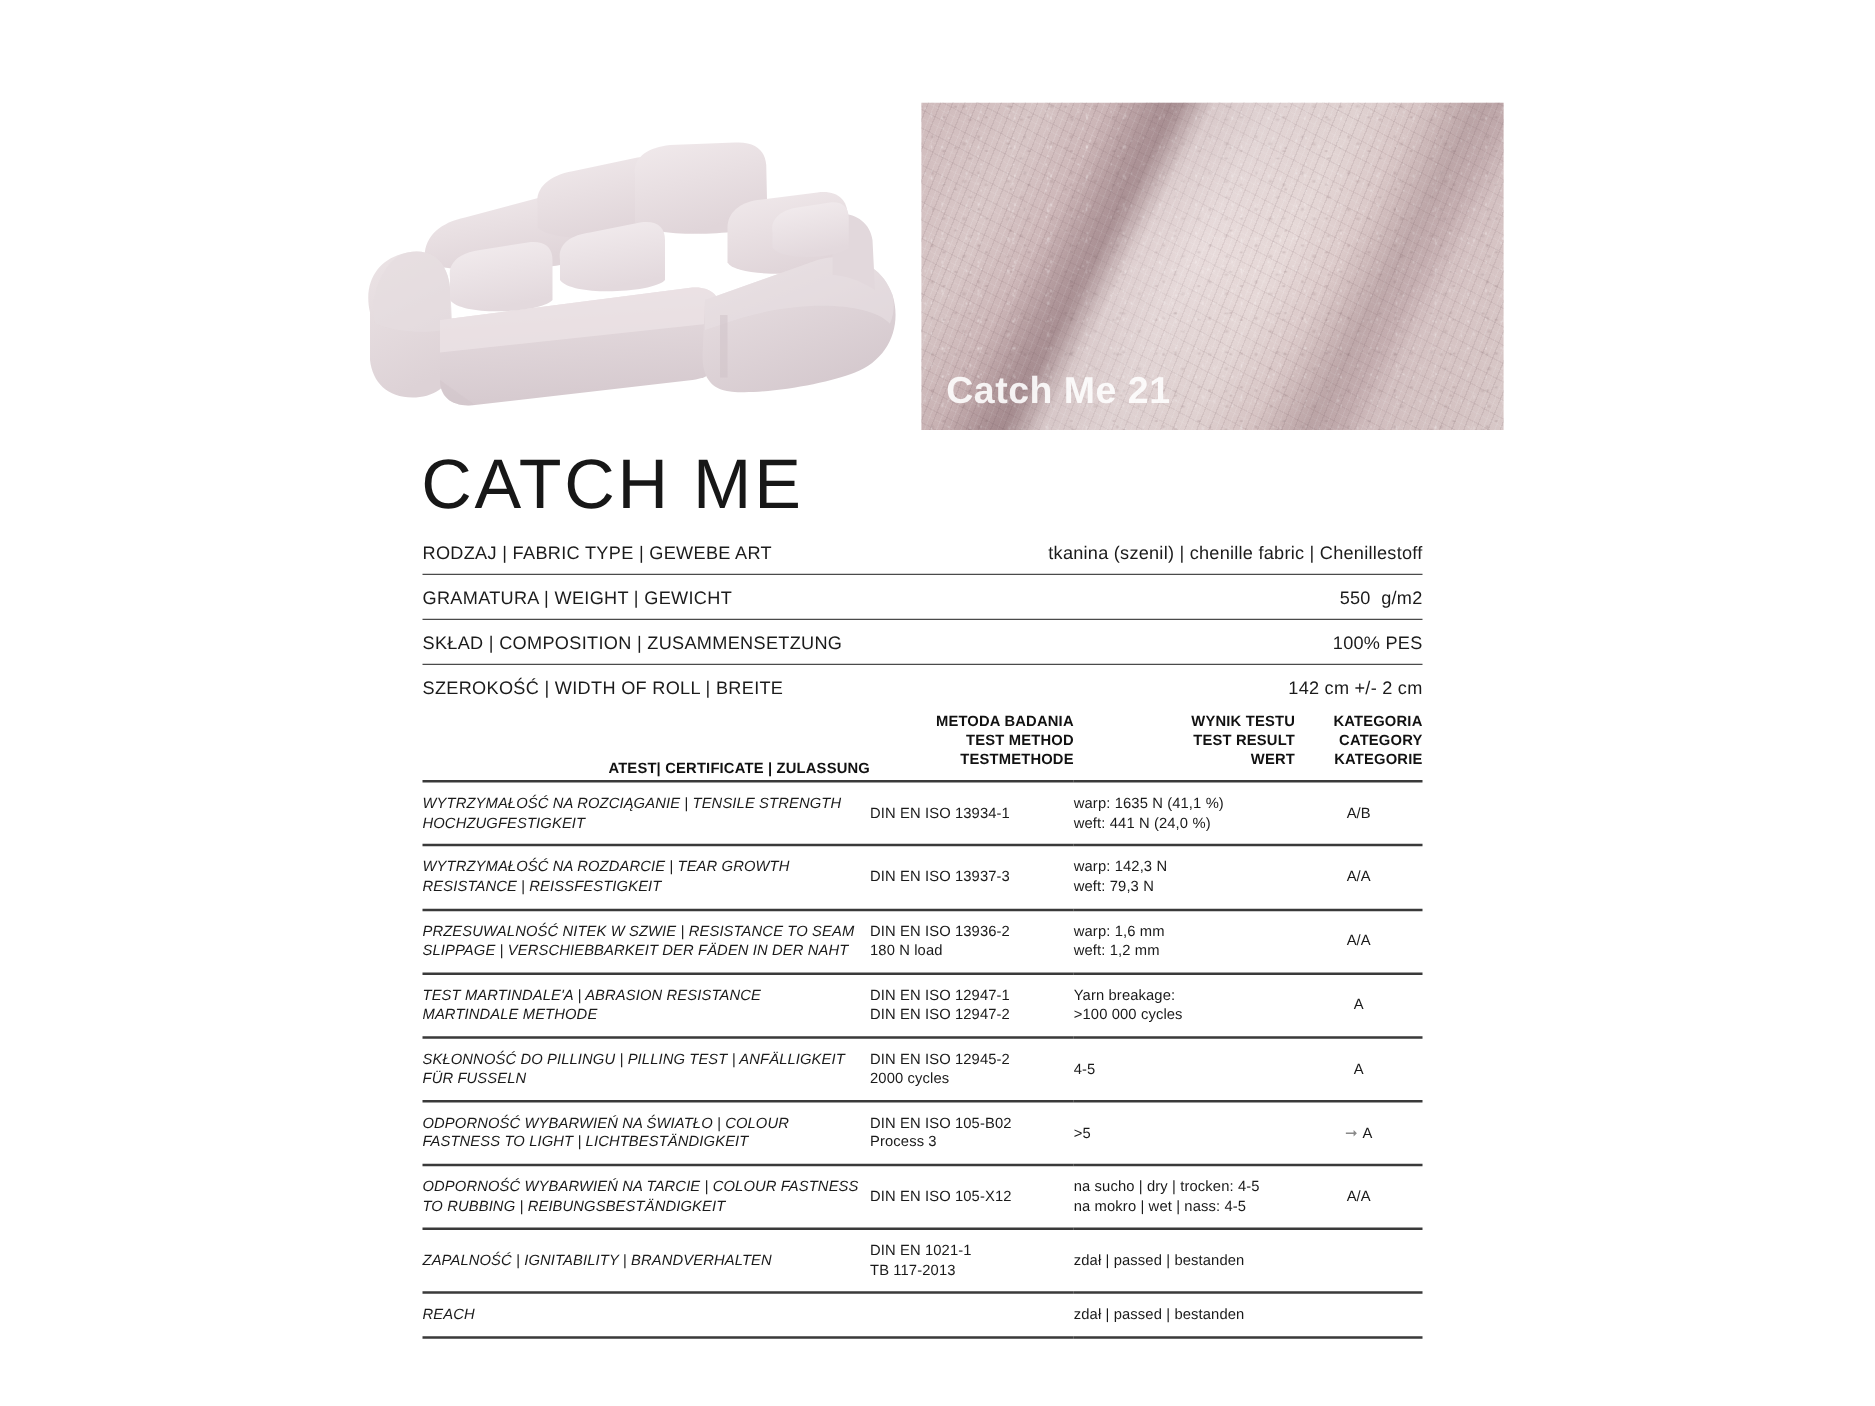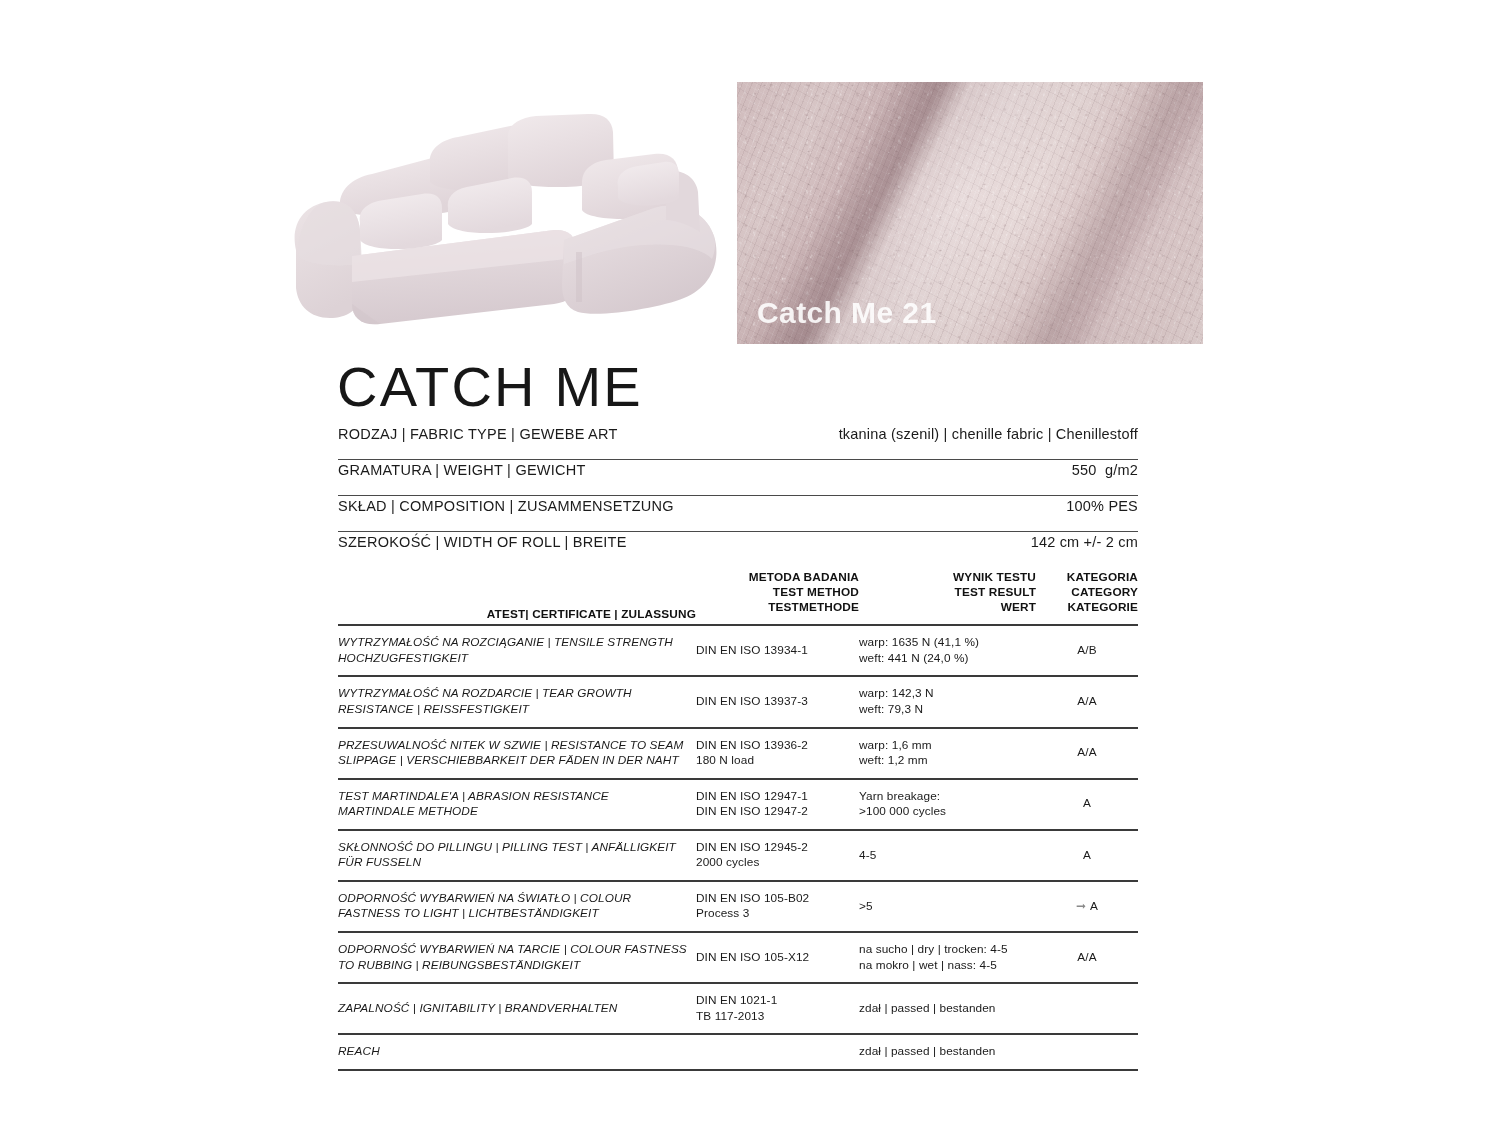--- a/index.html
+++ b/index.html
@@ -140,21 +140,21 @@
   
   #spec-block {
     position: absolute;
     left: 338px;
     top: 424px;
     width: 800px;
   }
   .spec-row {
     display: flex;
     justify-content: space-between;
-    align-items: flex-start;
+    align-items: center;
     height: 36px;
     border-bottom: 1.4px solid #4a4a4a;
     box-sizing: border-box;
   }
   .spec-row:last-child { border-bottom: none; }
   .spec-label {
     font-size: 14.5px;
     letter-spacing: .25px;
     color: #1b1b1b;
     white-space: nowrap;

